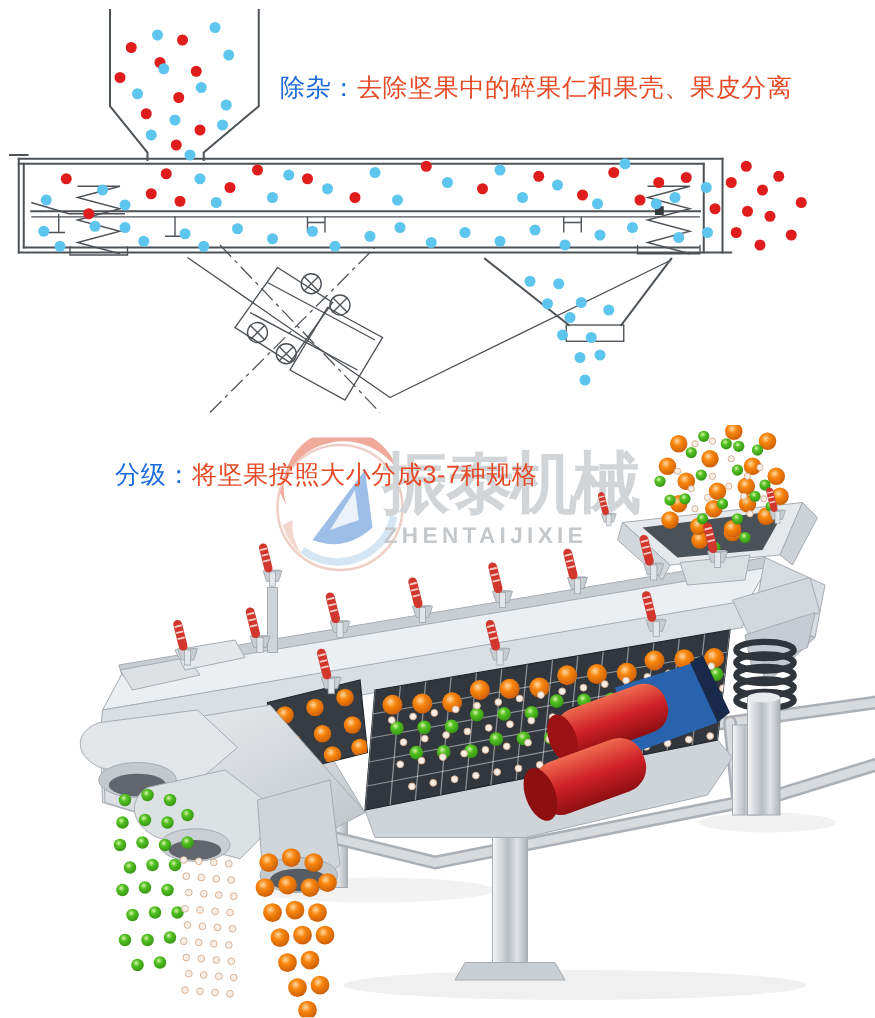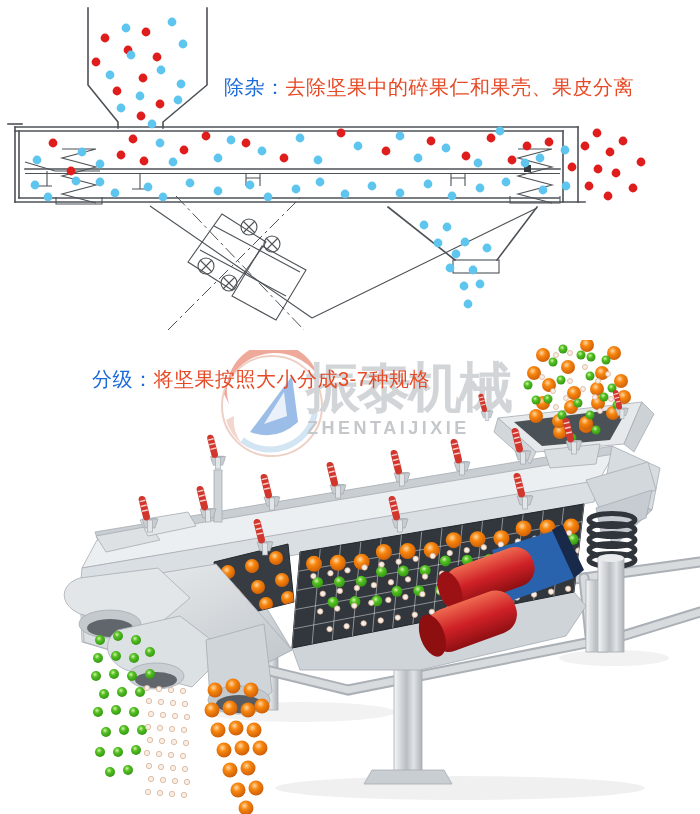--- a/index.html
+++ b/index.html
@@ -205,21 +205,21 @@
         <circle cx="487" cy="248" r="4.4" class="dot-blue"></circle>
         <circle cx="456" cy="254" r="4.4" class="dot-blue"></circle>
         <circle cx="473" cy="270" r="4.4" class="dot-blue"></circle>
         <circle cx="464" cy="286" r="4.4" class="dot-blue"></circle>
         <circle cx="480" cy="284" r="4.4" class="dot-blue"></circle>
         <circle cx="468" cy="304" r="4.4" class="dot-blue"></circle>
         <circle cx="450" cy="268" r="4.4" class="dot-blue"></circle>
       </g>
   </svg>
 
-  <div class="caption" style="left:224px;top:57px;margin-top:17px;">
+  <div class="caption" style="left:224px;top:57px;">
     <span class="cap-b">除杂：</span><span class="cap-r">去除坚果中的碎果仁和果壳、果皮分离</span>
   </div>
 
   <div class="caption" style="left:92px;top:366px;text-align:right;">
     <span class="cap-b">分级：</span><span class="cap-r">将坚果按照大小分成3-7种规格</span>
   </div>
 
   <svg id="machine-svg" width="700" height="474" viewBox="0 0 700 474">
   <defs>
         <linearGradient id="gSteelV" x1="0" y1="0" x2="0" y2="1">

